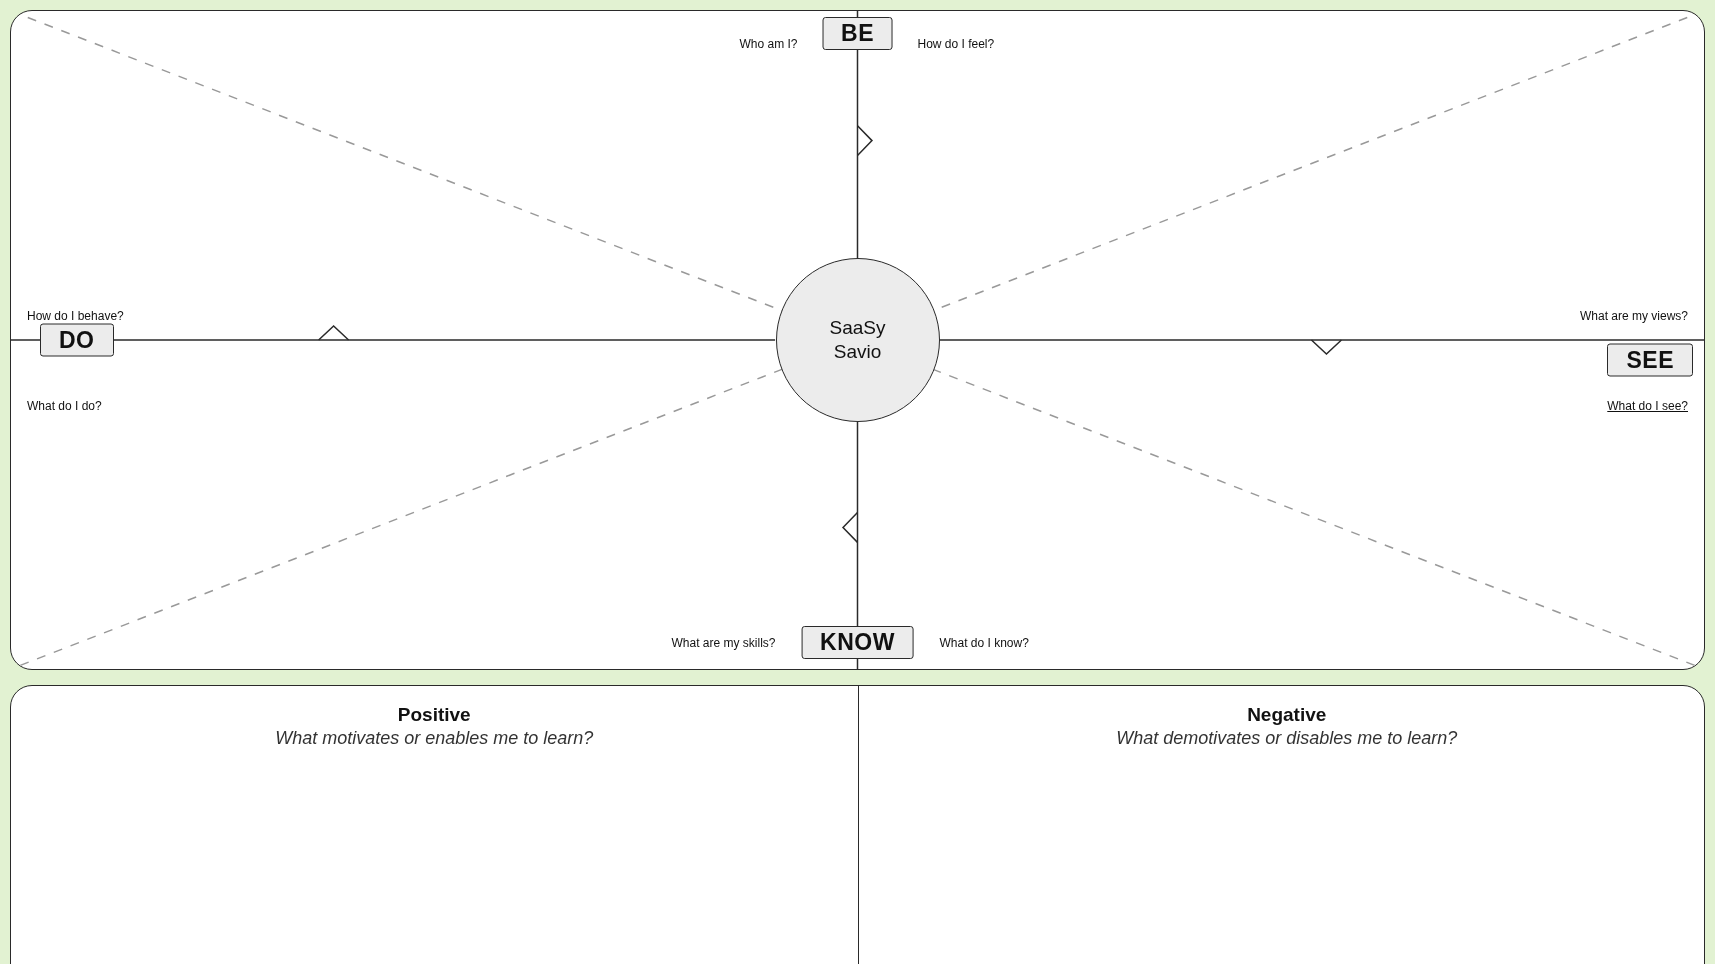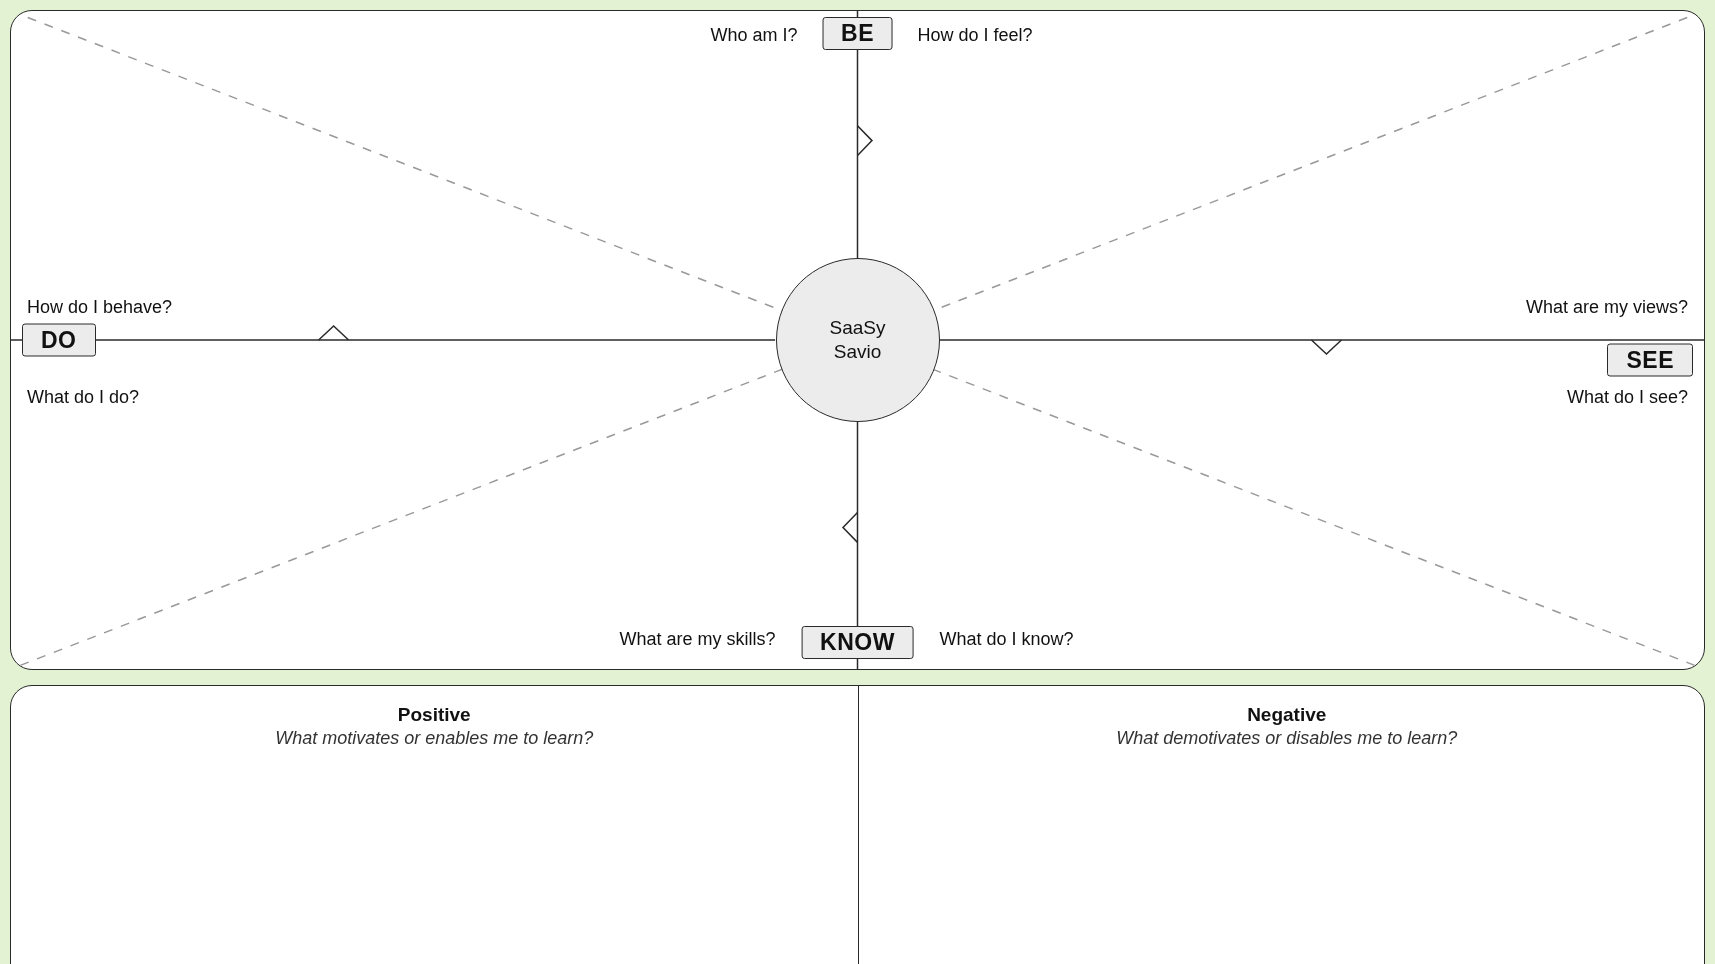--- a/index.html
+++ b/index.html
@@ -65,24 +65,25 @@
       border: 1.5px solid #2a2a2a;
       border-radius: 3px;
       padding: 2px 18px;
       font-size: 23px;
       font-weight: 700;
       letter-spacing: 0.5px;
       color: #111;
     }
     .question {
       position: absolute;
-      font-size: 18px;
+      font-size: 12px;
       color: #111;
       font-weight: 500;
       white-space: nowrap;
+      margin-top: 12px;
     }
     .bottom-divider {
       position: absolute;
       left: 50%;
       top: 0;
       width: 1px;
       height: 100%;
       background: #2a2a2a;
     }
     .bottom-col {
@@ -140,27 +141,27 @@
   </div>
 
   <div class="axis-label" style="left:50%; top:6px; transform:translateX(-50%);">BE</div>
   <div class="question" style="top:14px; right:calc(50% + 60px); text-align:right;">Who am I?</div>
   <div class="question" style="top:14px; left:calc(50% + 60px);">How do I feel?</div>
 
   <div class="axis-label" style="left:50%; bottom:10px; transform:translateX(-50%);">KNOW</div>
   <div class="question" style="bottom:19px; right:calc(50% + 82px); text-align:right;">What are my skills?</div>
   <div class="question" style="bottom:19px; left:calc(50% + 82px);">What do I know?</div>
 
-  <div class="axis-label" style="left:11px; top:50%; transform:translateY(-50%);">DO</div>
+  <div class="axis-label" style="left:29px; top:50%; transform:translateY(-50%);">DO</div>
   <div class="question" style="left:16px; top:286px;">How do I behave?</div>
   <div class="question" style="left:16px; top:376px;">What do I do?</div>
 
   <div class="axis-label" style="right:11px; top:50%; transform:translateY(-50%);margin-top:20px;">SEE</div>
   <div class="question" style="right:16px; top:286px; text-align:right;">What are my views?</div>
-  <div class="question" style="right:16px; top:376px; text-align:right;">What do I see?</div>
+  <div class="question" style="right:16px; top:376px; text-align:right;text-decoration:underline;">What do I see?</div>
 
 </div>
 
 <div class="bottom-panel">
   <div class="bottom-divider"></div>
   <div class="bottom-col left">
     <div class="bottom-title">Positive</div>
     <div class="bottom-sub">What motivates or enables me to learn?</div>
   </div>
   <div class="bottom-col right">

